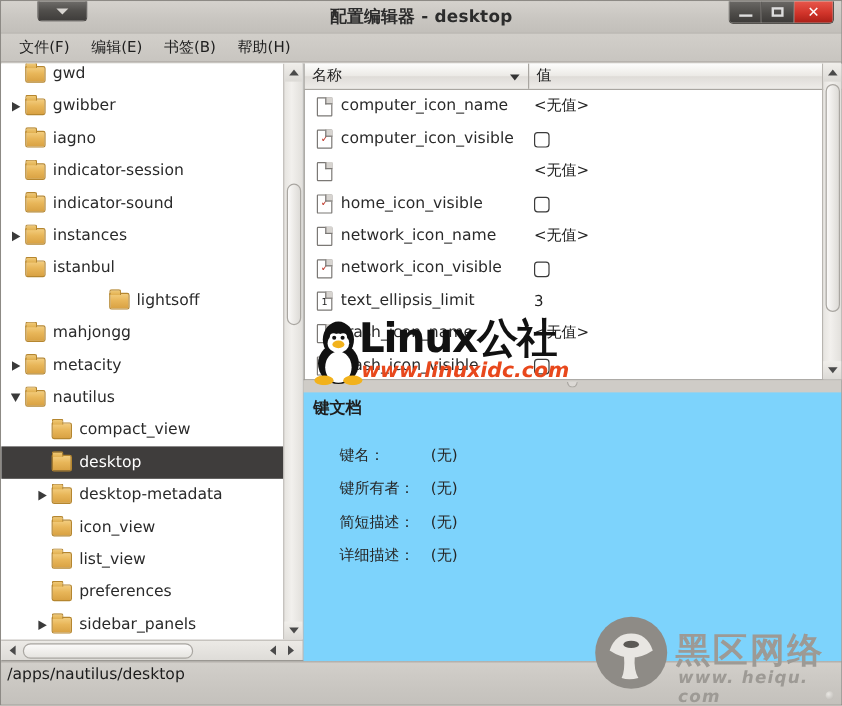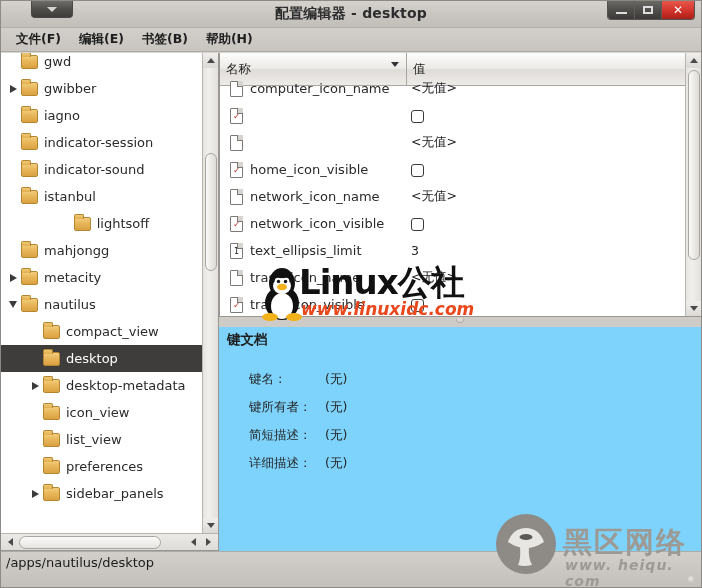--- a/index.html
+++ b/index.html
@@ -70,33 +70,32 @@
     height: 24px;
     background: linear-gradient(180deg,#d2cfca 0%,#c8c5c0 100%);
     border-bottom: 1px solid #aeaba6;
     display: flex; align-items: center;
     padding-left: 6px;
   }
   .menu-item {
     padding: 2px 9px;
     font-size: 12.5px; color: #1e1e1e;
     cursor: default;
-    font-weight: bold;
   }
 
   
   .main {
     position: absolute; left: 0; top: 52px; right: 0; bottom: 36px;
     display: flex;
   }
 
   
   .tree-pane {
     position: relative;
-    width: 218px;
+    width: 252px;
     background: #ffffff;
     border: 1px solid #9a9792;
     border-left: none; border-top: none;
     display: flex; flex-direction: column;
   }
   .tree-scrollarea {
     position: relative;
     flex: 1;
     overflow: hidden;
     background: #fff;
@@ -201,21 +200,21 @@
   }
   .keylist-wrap {
     position: relative;
     height: 264px;
     background: #ffffff;
     border: 1px solid #9a9792;
     border-top: none; border-right: none;
     margin-left: 0;
   }
   .kl-header {
-    display: flex; height: 33px;
+    display: flex; height: 22px;
     border-bottom: 1px solid #a9a6a1;
     background: linear-gradient(180deg,#fdfdfc 0%,#eceae6 48%,#dfdcd8 52%,#eeece9 100%);
   }
   .kl-th {
     position: relative;
     display: flex; align-items: center;
     font-size: 12.5px; color: #1f1f1f;
     padding-left: 6px;
     border-right: 1px solid #a9a6a1;
   }
@@ -423,20 +422,27 @@
               <span class="tw-arrow"></span>
               <span class="folder-ico"></span>
               <span class="tree-label">indicator-session</span>
             </div>
             <div class="tree-row" style="padding-left: 4px;">
               <span class="tw-arrow"></span>
               <span class="folder-ico"></span>
               <span class="tree-label">indicator-sound</span>
             </div>
             <div class="tree-row" style="padding-left: 4px;">
+              <span class="tw-arrow">
+                <span class="tri-r"></span>
+              </span>
+              <span class="folder-ico"></span>
+              <span class="tree-label">instances</span>
+            </div>
+            <div class="tree-row" style="padding-left: 4px;">
               <span class="tw-arrow"></span>
               <span class="folder-ico"></span>
               <span class="tree-label">istanbul</span>
             </div>
             <div class="tree-row" style="padding-left: 4px; justify-content: center;">
               <span class="tw-arrow"></span>
               <span class="folder-ico"></span>
               <span class="tree-label">lightsoff</span>
             </div>
             <div class="tree-row" style="padding-left: 4px;">
@@ -540,20 +546,21 @@
                 <span class="ico-page"></span>
                 <span class="kl-label">computer_icon_name</span>
               </span>
               <span class="kl-val">&lt;无值&gt;</span>
             </div>
             <div class="kl-row">
               <span class="kl-name">
                 <span class="ico-page bool">
                   <span class="mark">✓</span>
                 </span>
+                <span class="kl-label">computer_icon_visible</span>
               </span>
               <span class="kl-val"><span class="cb"></span></span>
             </div>
             <div class="kl-row">
               <span class="kl-name">
                 <span class="ico-page"></span>
               </span>
               <span class="kl-val">&lt;无值&gt;</span>
             </div>
             <div class="kl-row">

